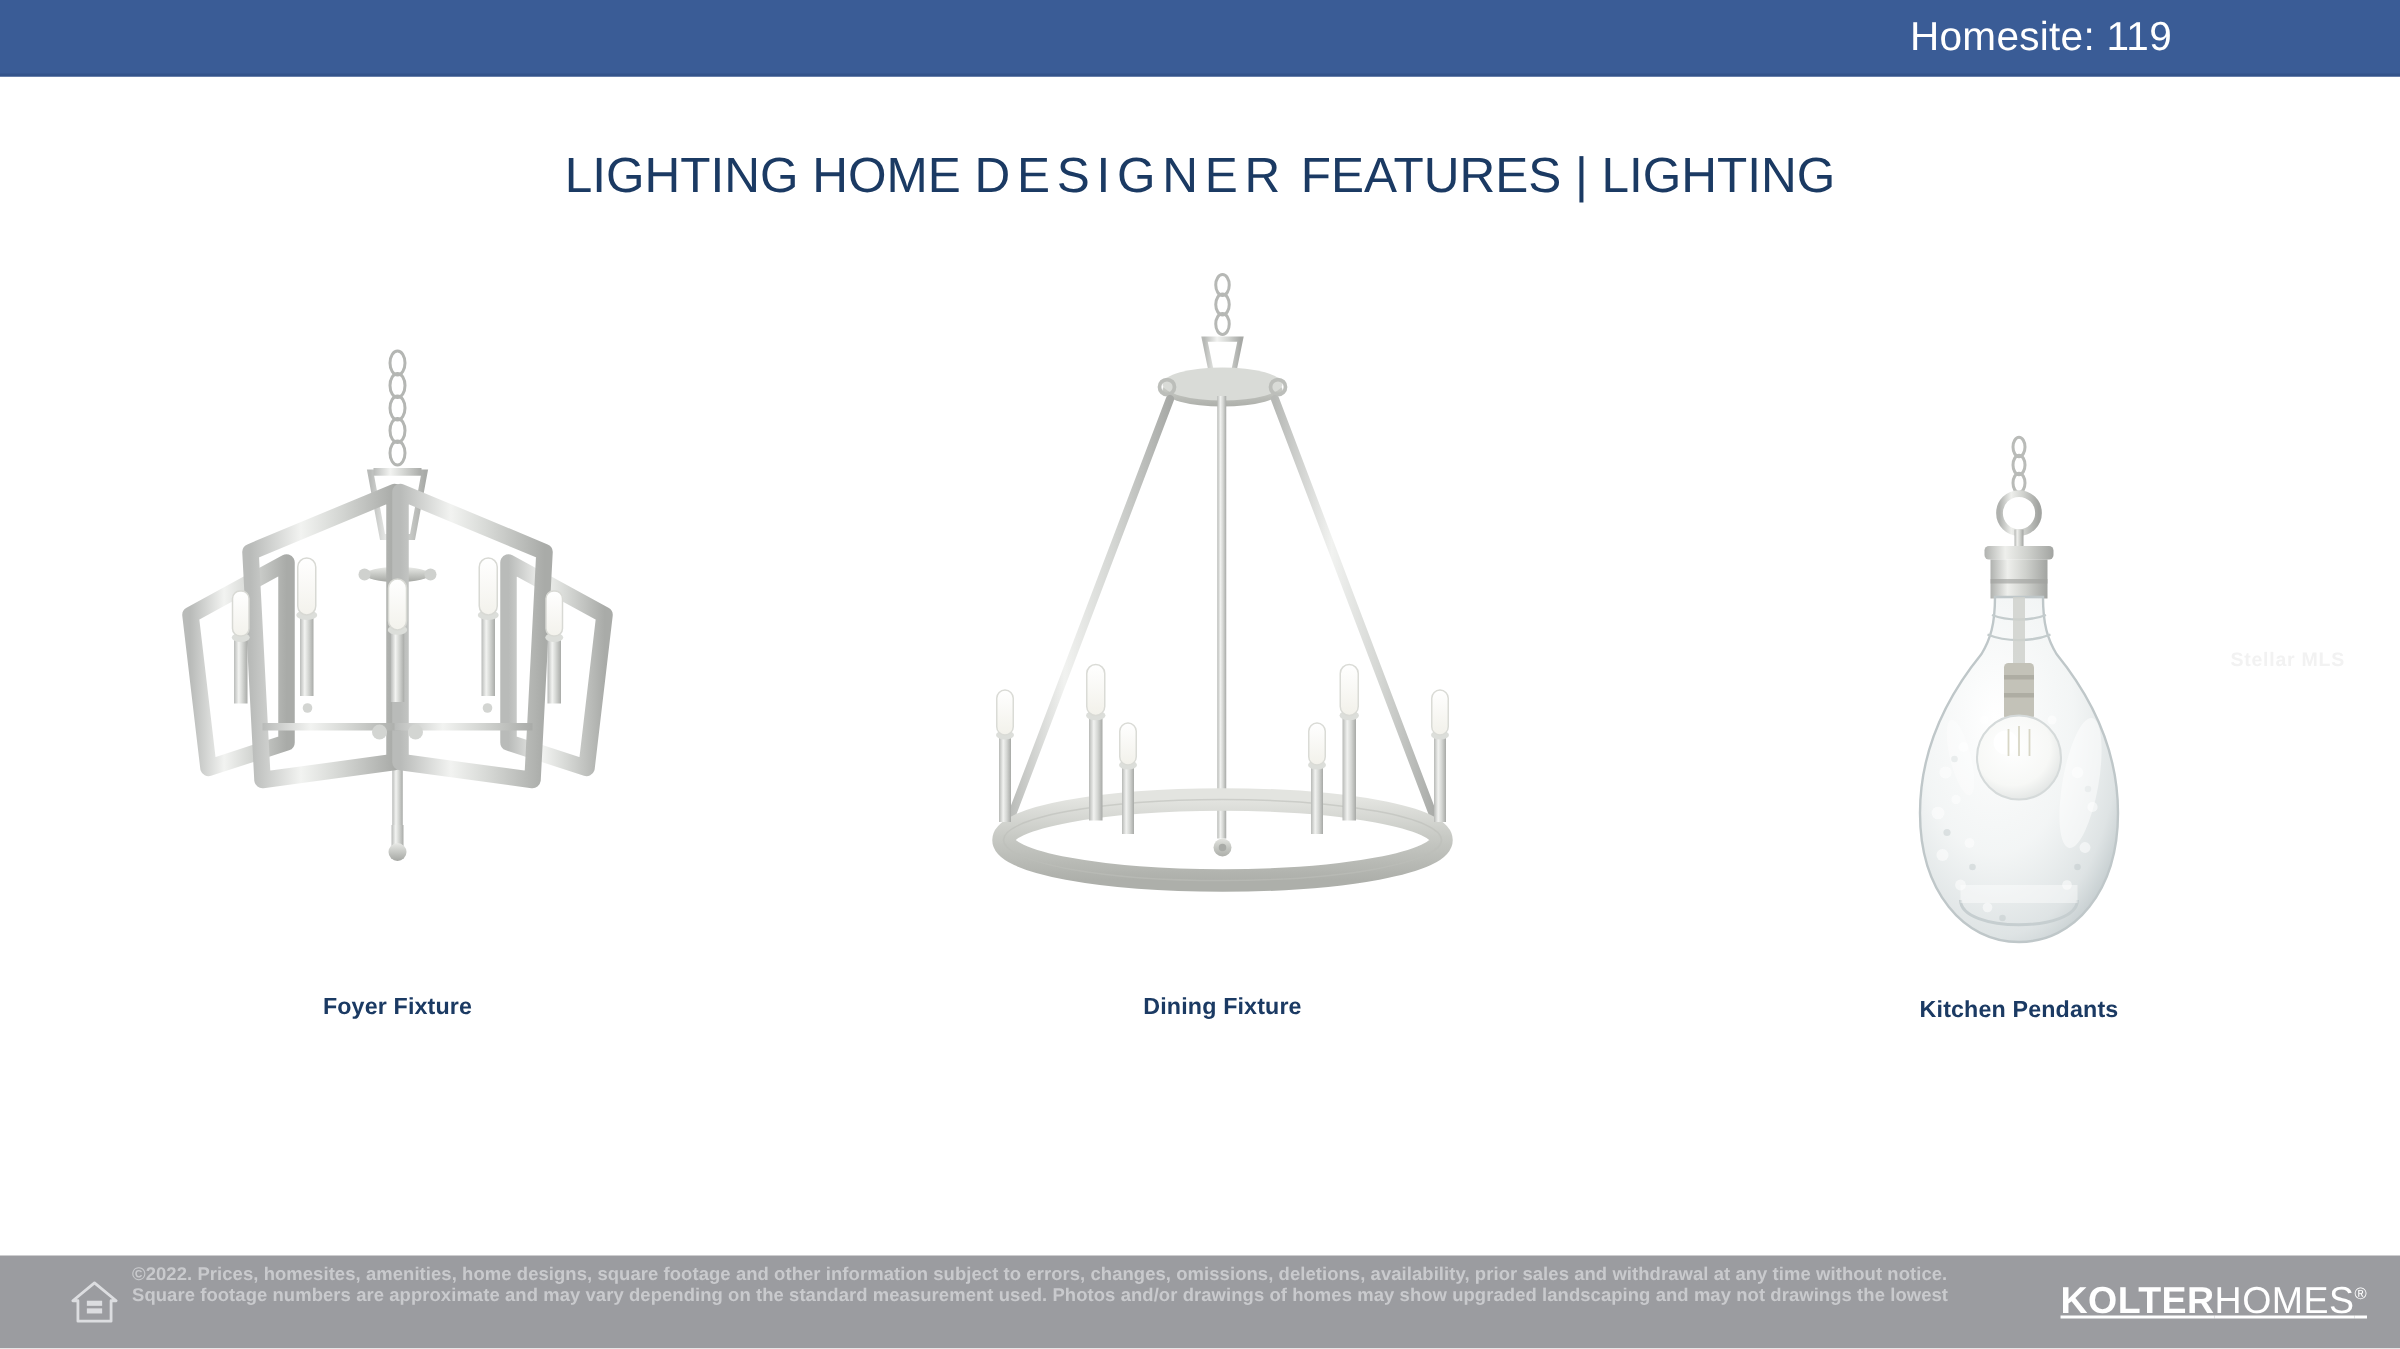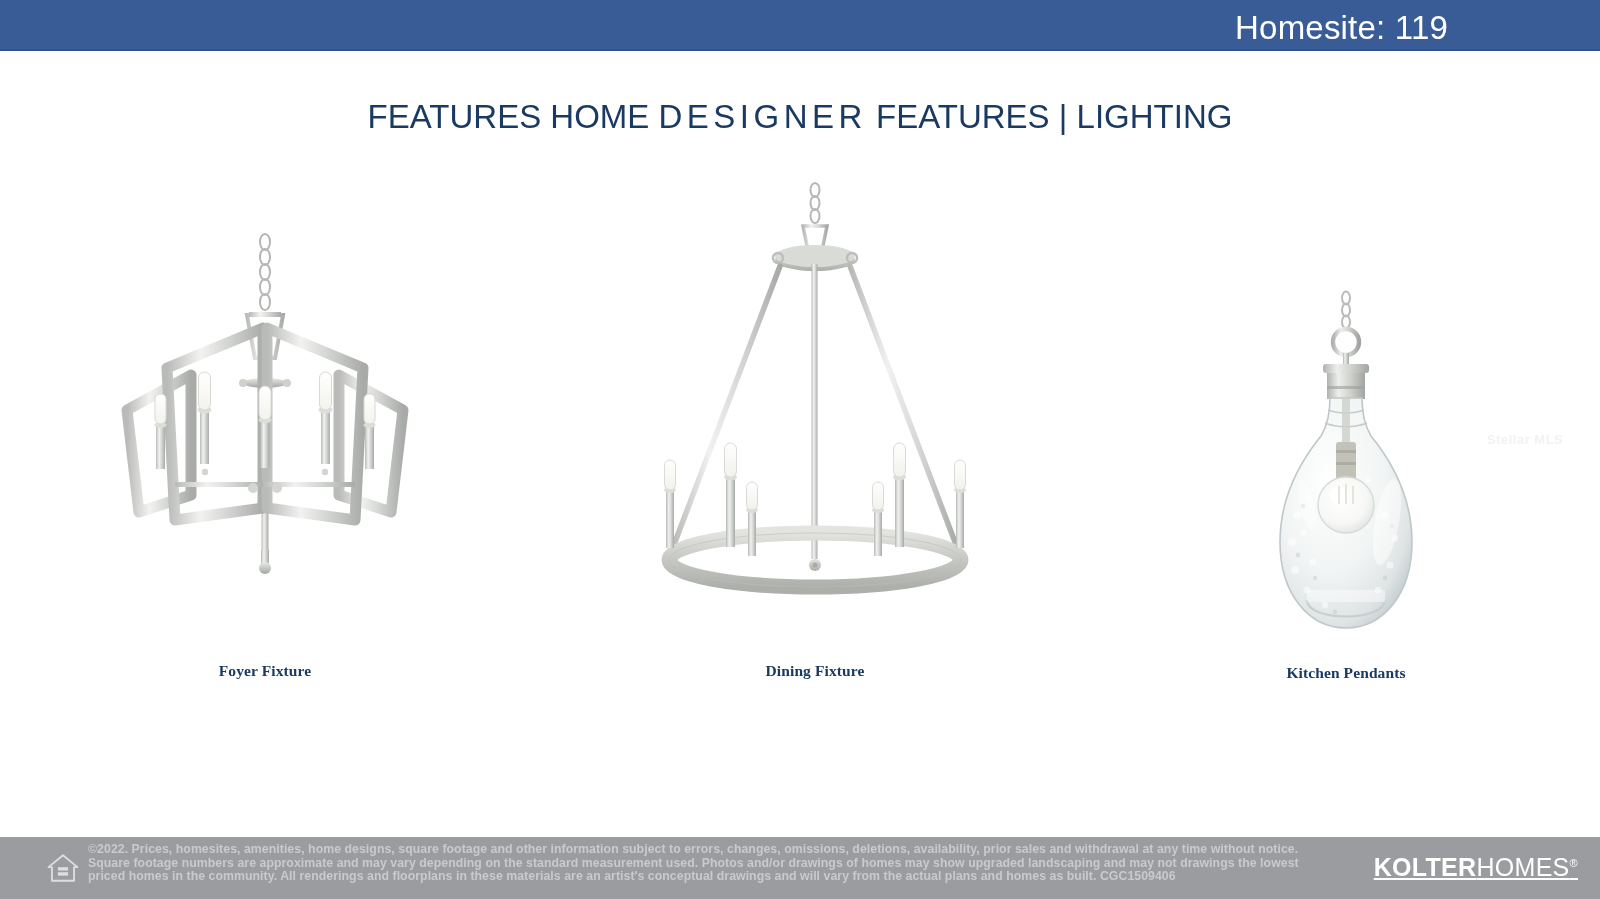--- a/index.html
+++ b/index.html
@@ -29,21 +29,21 @@
     position: absolute;
     left: 0; right: 0; bottom: 0;
     height: 2px;
     background: #33538A;
   }
   .homesite-label {
     position: absolute;
     right: 152px;
     top: 9px;
     color: #ffffff;
-    font-size: 33px;
+    font-size: 27px;
     font-weight: 400;
     letter-spacing: 0.2px;
     white-space: nowrap;
   }
 
   
   .slide-title {
     position: absolute;
     top: 98px;
     left: 0;
@@ -74,21 +74,20 @@
   .fixture-art {
     position: relative;
     margin: 0 auto;
   }
   .fixture-caption {
     color: #1B3A63;
     font-size: 15.5px;
     font-weight: bold;
     letter-spacing: 0.1px;
     white-space: nowrap;
-    font-family: Liberation Serif, serif;
   }
 
   #fixture-foyer   { left: 105px;  top: 40px;  width: 320px; }
   #fixture-dining  { left: 600px;  top: 0px;   width: 430px; }
   #fixture-kitchen { left: 1235px; top: 110px; width: 222px; }
 
   #fixture-foyer .fixture-caption   { margin-top: 28px; }
   #fixture-dining .fixture-caption  { margin-top: 28px; }
   #fixture-kitchen .fixture-caption { }
 
@@ -150,21 +149,21 @@
     vertical-align: super;
   }
 </style>
 </head>
 <body>
 
 <div class="header-bar">
   <div class="homesite-label">Homesite: 119</div>
 </div>
 
-<div class="slide-title"><span>FEATURES HOME </span><span class="spaced">DESIGNER</span><span> FEATURES | LIGHTING</span></div>
+<div class="slide-title"><span>LIGHTING HOME </span><span class="spaced">DESIGNER</span><span> FEATURES | LIGHTING</span></div>
 
 <div class="fixtures">
 
   <div class="fixture" id="fixture-foyer">
     <div class="fixture-art">
       <svg width="320" height="410" viewBox="0 0 320 410">
         <defs>
           <linearGradient id="nk" x1="0" y1="0" x2="1" y2="0">
             <stop offset="0%" stop-color="#b9bbb9"></stop>
             <stop offset="35%" stop-color="#f2f3f1"></stop>
@@ -425,17 +424,16 @@
 
   <svg class="eho-icon" viewBox="0 0 40 40">
     <path d="M20 5 L37 19 L33 19 L33 35 L7 35 L7 19 L3 19 Z" fill="none" stroke="#dcdde0" stroke-width="2.2" stroke-linejoin="round"></path>
     <rect x="14" y="19" width="12" height="4" fill="#dcdde0"></rect>
     <rect x="14" y="25" width="12" height="4" fill="#dcdde0"></rect>
   </svg>
 
   <div class="disclaimer">
     <p>©2022. Prices, homesites, amenities, home designs, square footage and other information subject to errors, changes, omissions, deletions, availability, prior sales and withdrawal at any time without notice.</p>
     <p>Square footage numbers are approximate and may vary depending on the standard measurement used. Photos and/or drawings of homes may show upgraded landscaping and may not drawings the lowest</p>
-    <p>priced homes in the community. All renderings and floorplans in these materials are an artist's conceptual drawings and will vary from the actual plans and homes as built. CGC1509406</p>
   </div>
 
   <div class="kolter-logo"><span class="kolter">KOLTER</span><span class="homes">HOMES</span><span class="reg">®</span></div>
 </div>
 
 </body></html>

